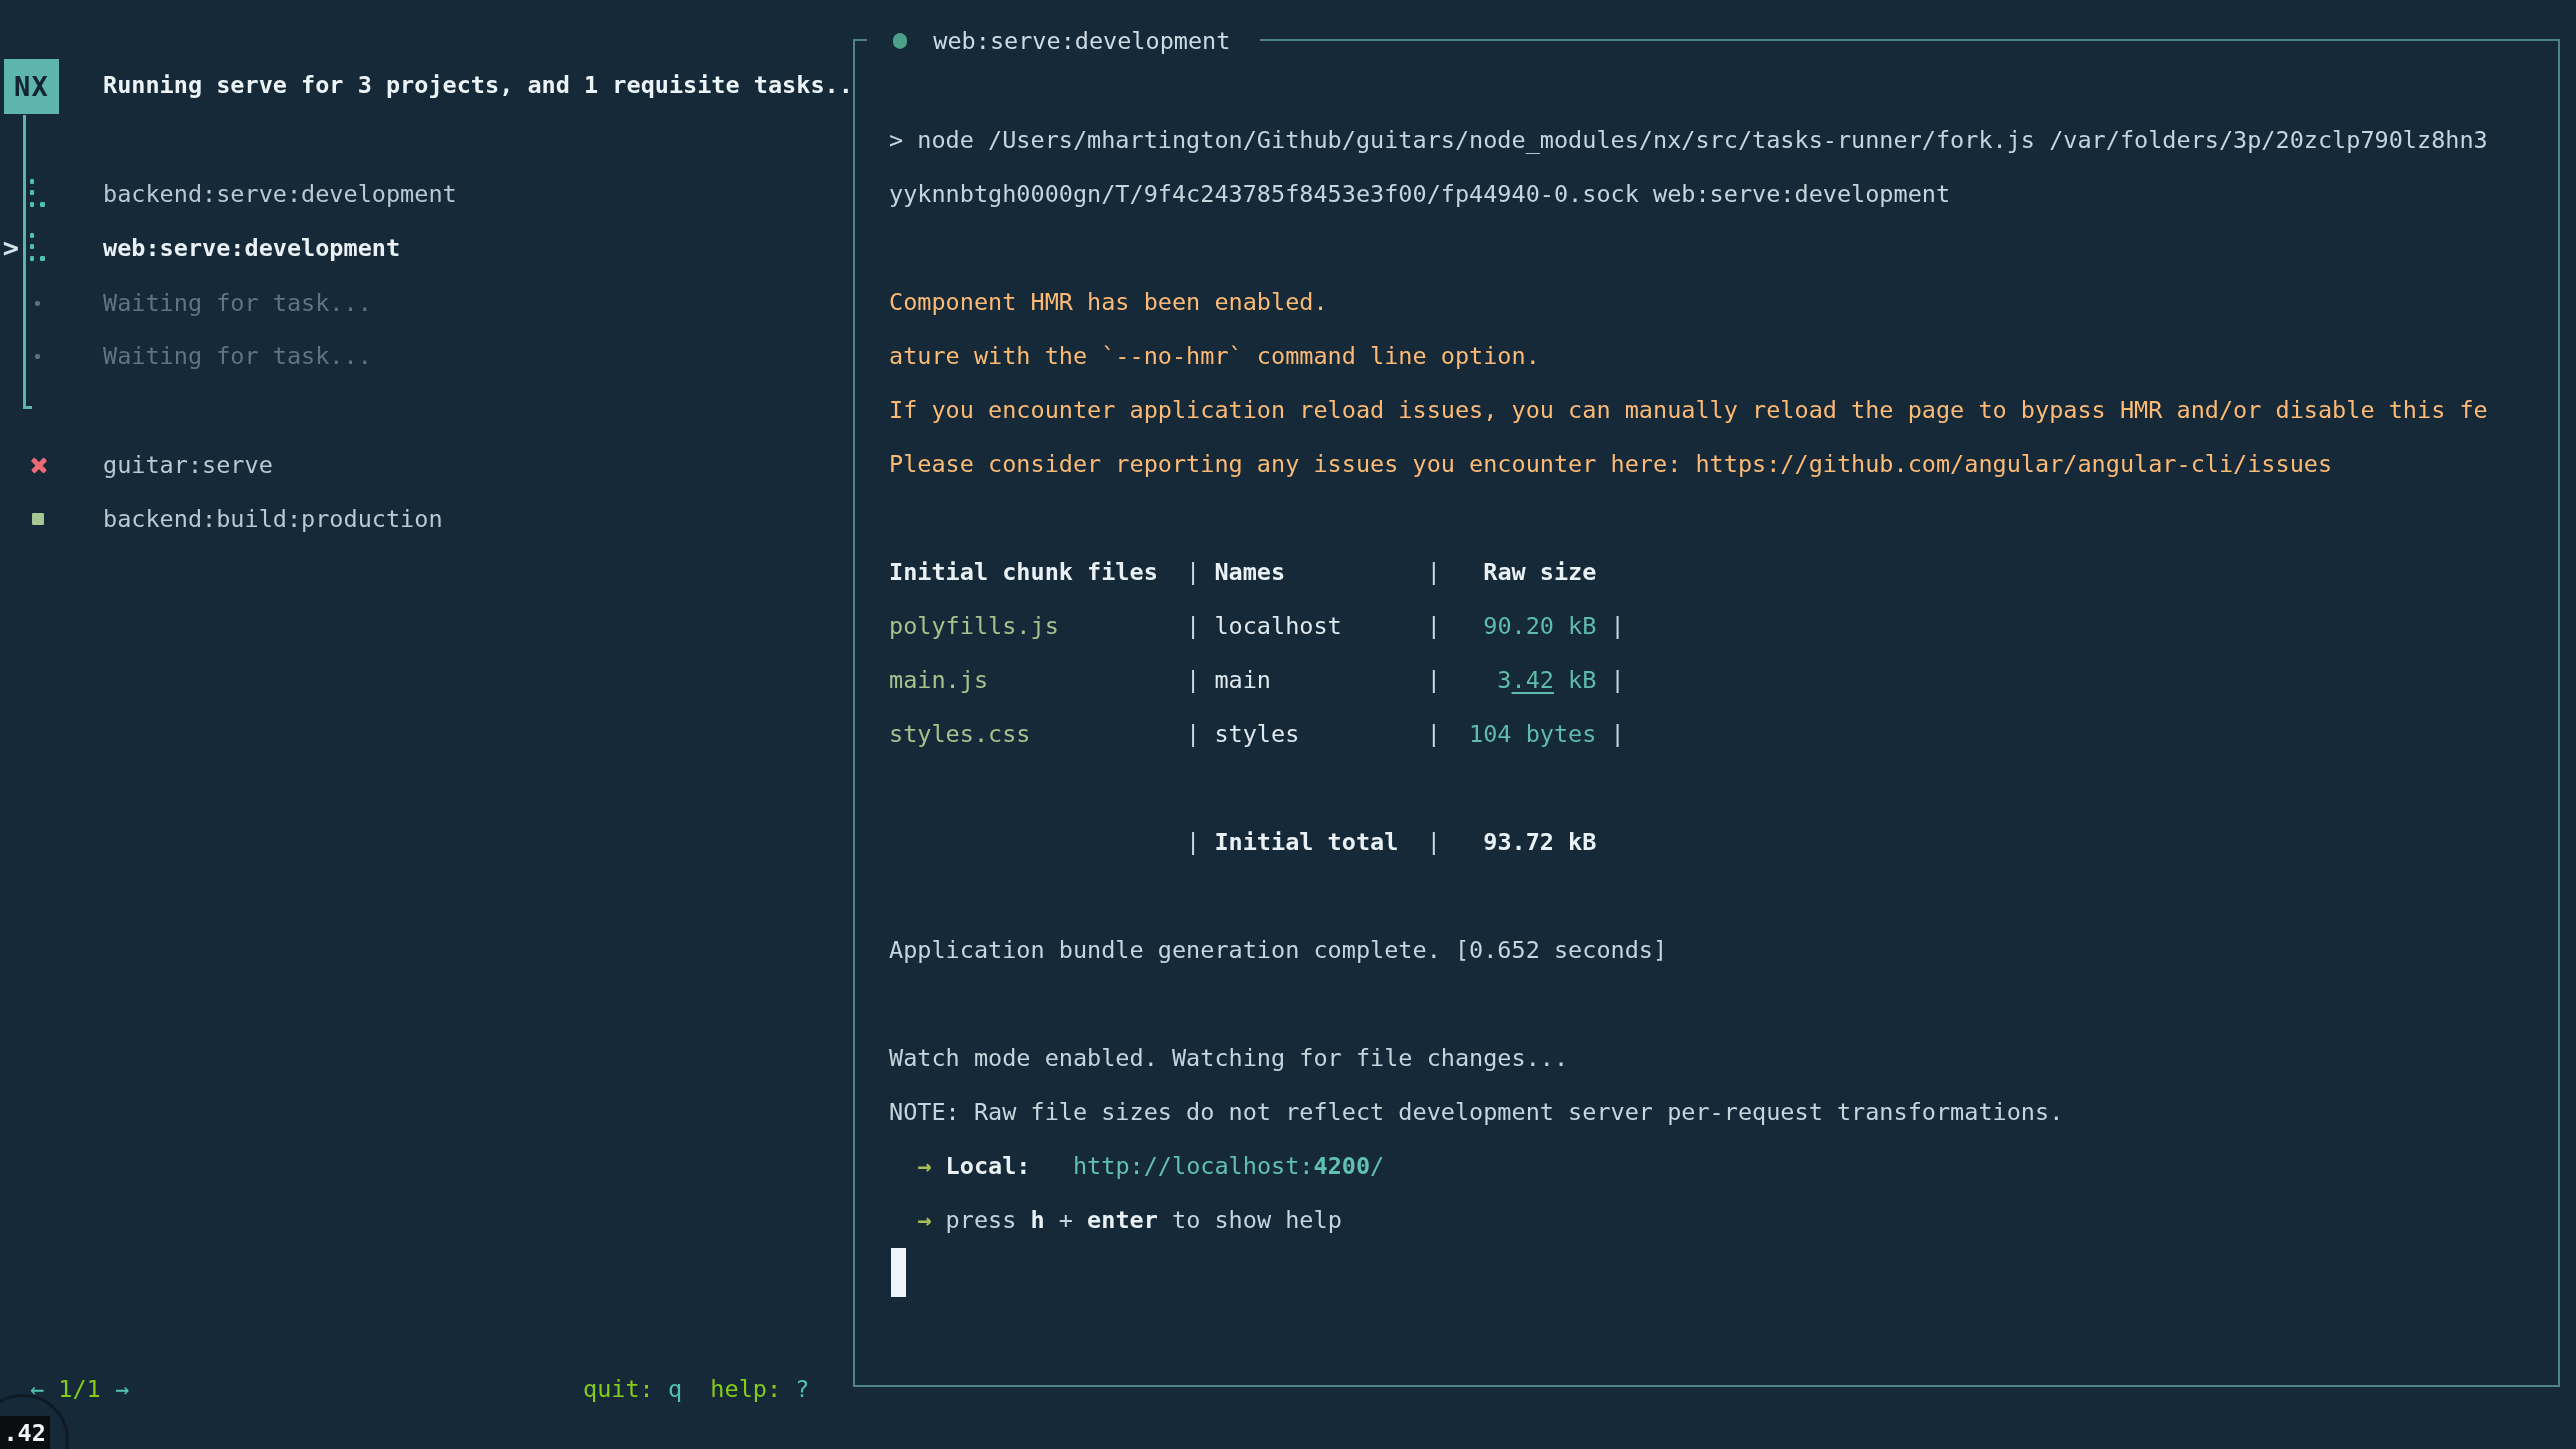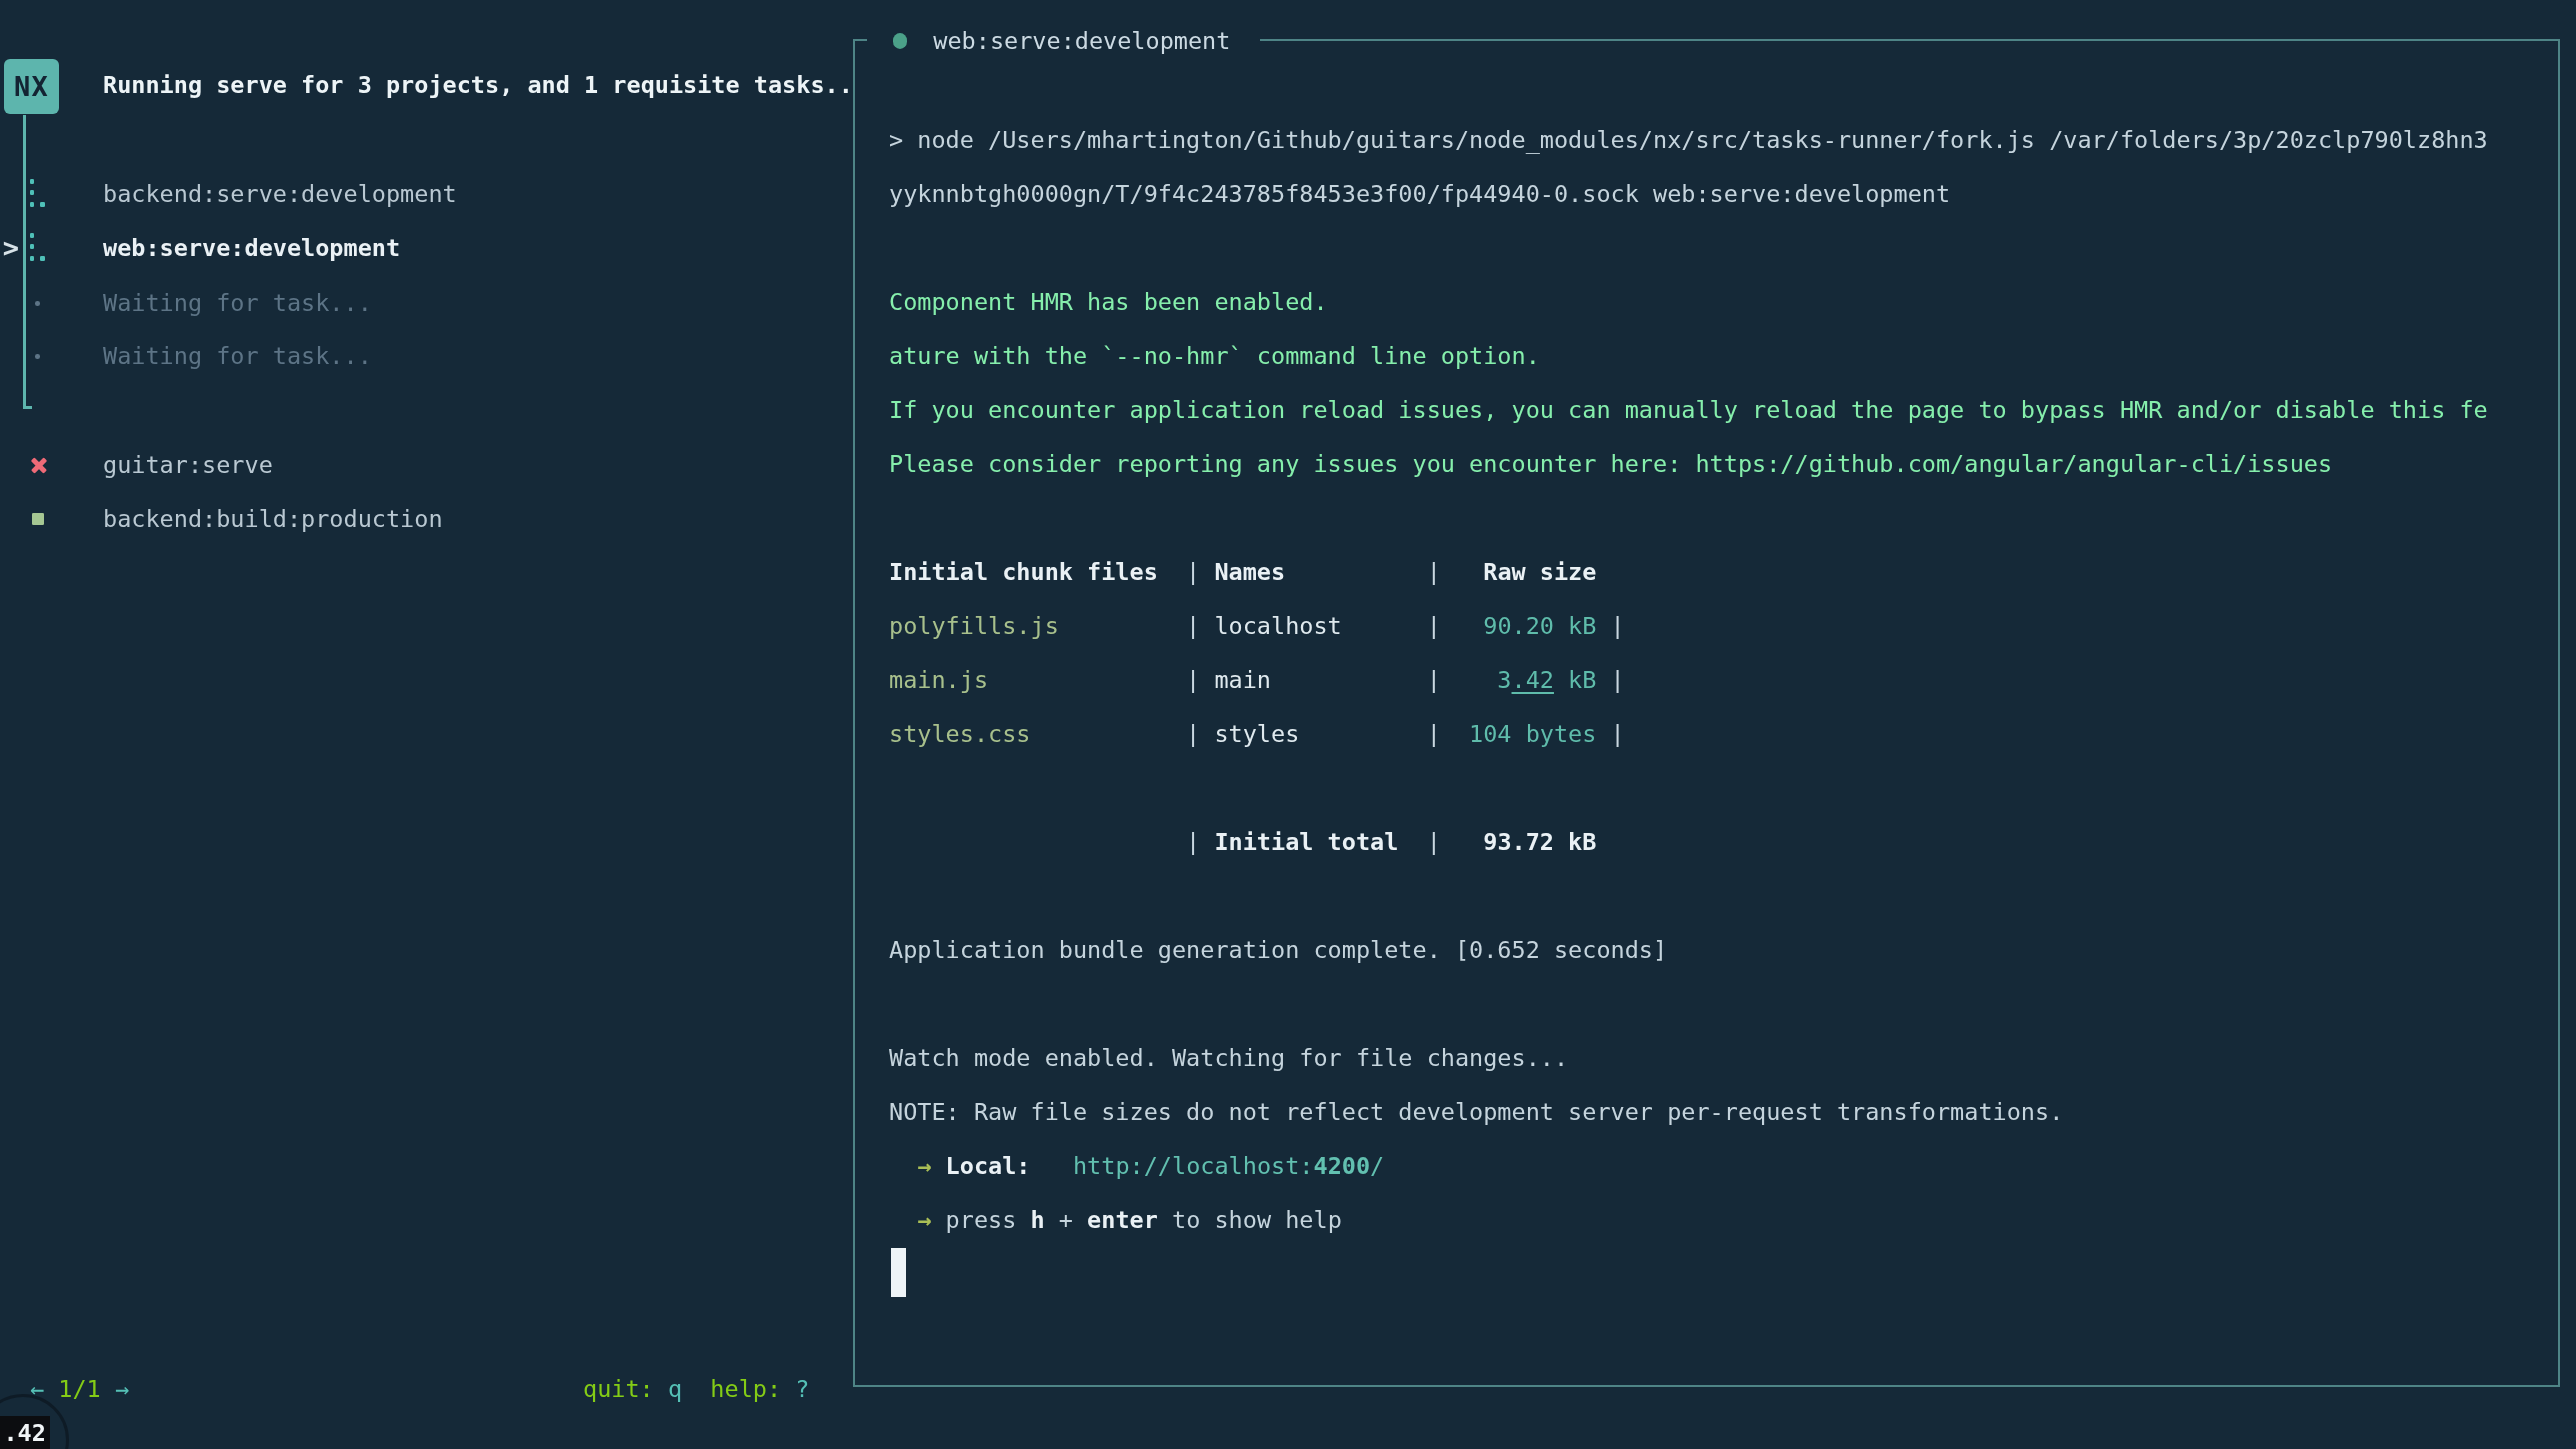--- a/index.html
+++ b/index.html
@@ -8,21 +8,21 @@
     background:#152938;
     font-family:"DejaVu Sans Mono",monospace;
     font-size:23.5px;color:#c5d4dd;
   }
   .abs{position:absolute;}
   pre,.line{white-space:pre;}
 
   
   .nx-badge{left:4px;top:59px;width:55px;height:55px;background:#5db5ad;
     display:flex;align-items:center;justify-content:center;
-    color:#142433;font-weight:bold;font-size:27px;letter-spacing:1.3px;border-radius:6px;}
+    color:#142433;font-weight:bold;font-size:27px;letter-spacing:1.3px;}
   .app-title{left:103px;top:68px;font-weight:bold;color:#edf4f7;line-height:35px;}
   .tree-line{left:23px;top:115px;width:2.7px;height:293px;background:#5db5ad;}
   .tree-foot{left:23px;top:406px;width:8.7px;height:2.7px;background:#5db5ad;}
 
   .task-row{left:0;width:792px;height:54px;line-height:54px;}
   .task-label{position:absolute;left:103px;top:0;}
   .t-normal{color:#b9c8d2;}
   .t-selected{color:#eaf1f5;font-weight:bold;}
   .t-dim{color:#5d7486;}
 
@@ -55,21 +55,21 @@
   .panel{left:853px;top:39px;width:1707px;height:1348px;
     border:2px solid #4e8486;box-sizing:border-box;}
   .panel-legend{position:absolute;left:12px;top:-19.5px;height:39px;
     display:flex;align-items:center;background:#152938;
     padding:0 30px 0 25.5px;}
   .panel-bullet{width:14.8px;height:15.4px;border-radius:50%;background:#4ba189;margin-right:26px;}
   .panel-title{color:#ccdae3;}
 
   .term{position:absolute;left:34px;top:72px;right:12px;}
   .line{height:54px;line-height:54px;}
-  .yellow{color:#86efac;}
+  .yellow{color:#fdba74;}
   .chunk{color:#a8c08c;}
   .size{color:#5fbcab;}
   .white-b{color:#eaf1f5;font-weight:bold;}
   .name-col-text{color:#dfe9ee;}
   .pipe{color:#c9d7e0;}
   .col-file{display:inline-block;width:21ch;}
   .col-name{display:inline-block;width:15ch;}
   .col-size{display:inline-block;width:10ch;text-align:right;white-space:pre;}
   .u{text-decoration:underline;text-underline-offset:4px;}
   .arrow-green{color:#aabf56;font-weight:bold;}

